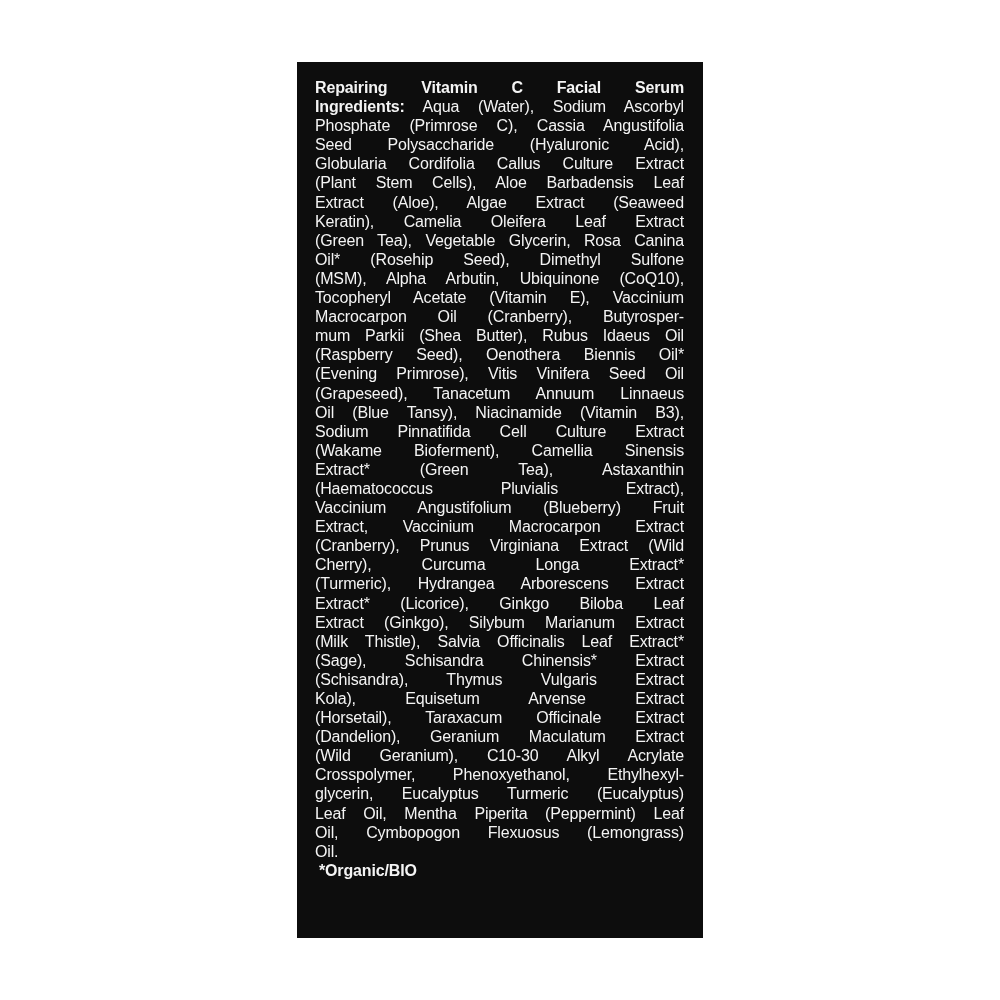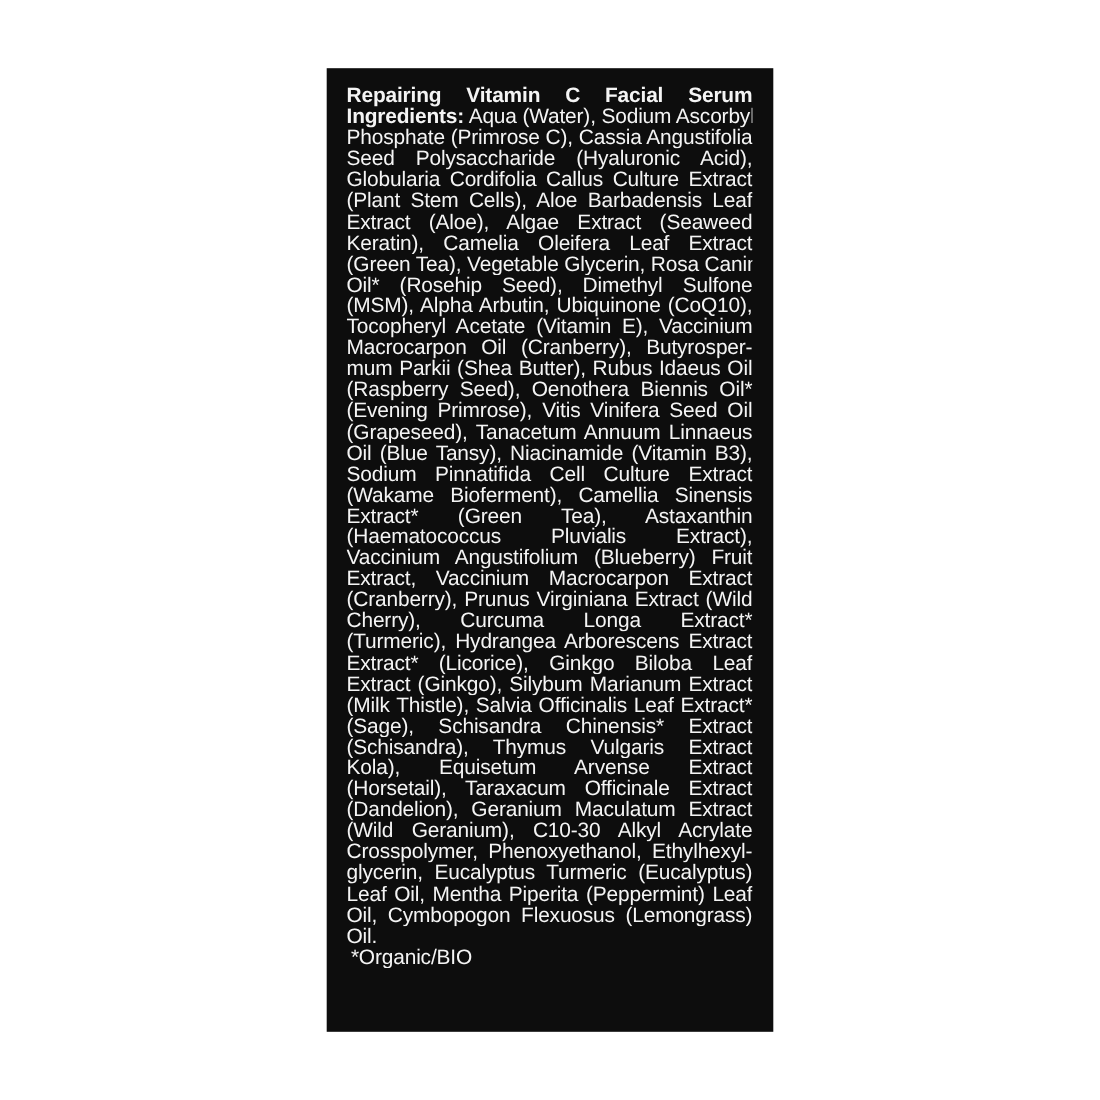--- a/index.html
+++ b/index.html
@@ -18,38 +18,39 @@
   .label-box {
     position: absolute;
     left: 297px;
     top: 62px;
     width: 406px;
     height: 876px;
     box-sizing: border-box;
     padding: 16px 19px 20px 18px;
     background: var(--label-bg, #0d0d0d);
     color: var(--label-text, #f4f4f4);
-    font-size: 19px;
+    font-size: 16px;
     line-height: 19.1px;
     letter-spacing: -0.15px;
     overflow: hidden;
   }
   .line {
     white-space: nowrap;
     overflow: hidden;
   }
   .jline {
     text-align: justify;
     text-align-last: justify;
   }
   .bold {
     font-weight: 700;
   }
   .footnote {
     padding-left: 4px;
+    font-weight: bold;
   }
 </style>
 </head>
 <body>
 
 <div class="page">
   <div class="label-box">
     <div class="line jline bold">Repairing Vitamin C Facial Serum</div>
     <div class="line jline">
       <span class="bold">Ingredients:</span>

